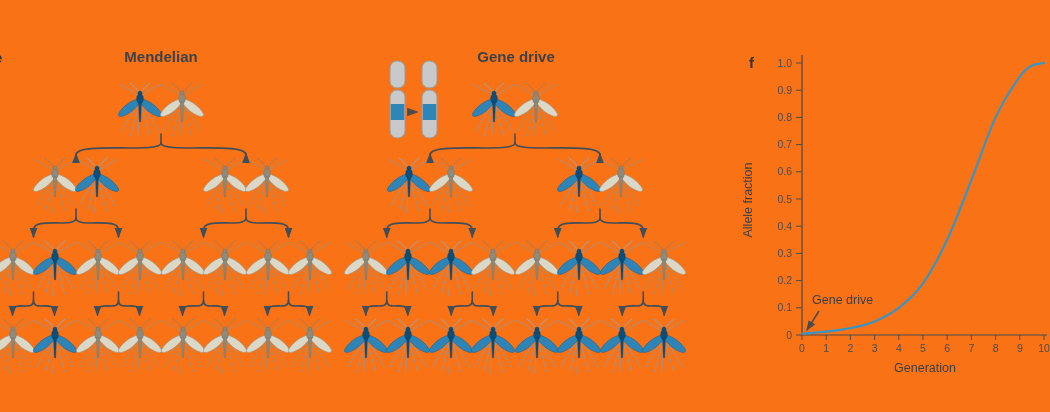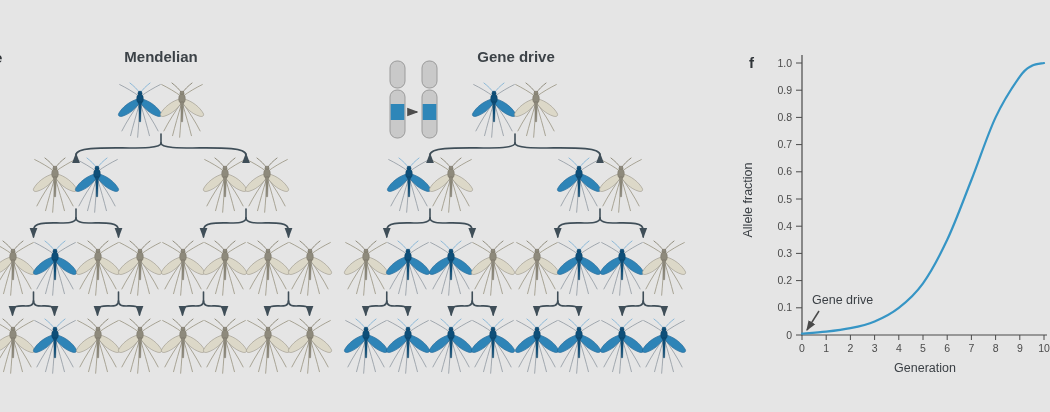--- a/index.html
+++ b/index.html
@@ -1,16 +1,16 @@
 <!DOCTYPE html>
 <html><head>
 <meta charset="utf-8">
 <style>
   html,body{margin:0;padding:0;background:#ffffff;}
-  .fig{position:relative;width:1050px;height:412px;background:#e5e5e5;overflow:hidden;
+  .fig{position:relative;width:1050px;height:412px;background:#f97316;overflow:hidden;
        font-family:"Liberation Sans",sans-serif;}
   .plabel{position:absolute;font-weight:700;font-size:15px;color:#2f3438;}
   .plabel-e{left:-6px;top:49px;}
   .ptitle{position:absolute;transform:translateX(-50%);font-weight:700;font-size:15px;color:#3c4247;white-space:nowrap;}
   #t-mend{left:161px;top:48px;}
   #t-gd{left:516px;top:48px;}
   #chrom{position:absolute;left:382px;top:58px;}
   .chr{fill:#c9c9c9;stroke:#9b9b9b;stroke-width:1;}
   .chrband{fill:#2e86b8;}
   #tree-m,#tree-g{position:absolute;left:0;top:0;width:710px;height:412px;}

